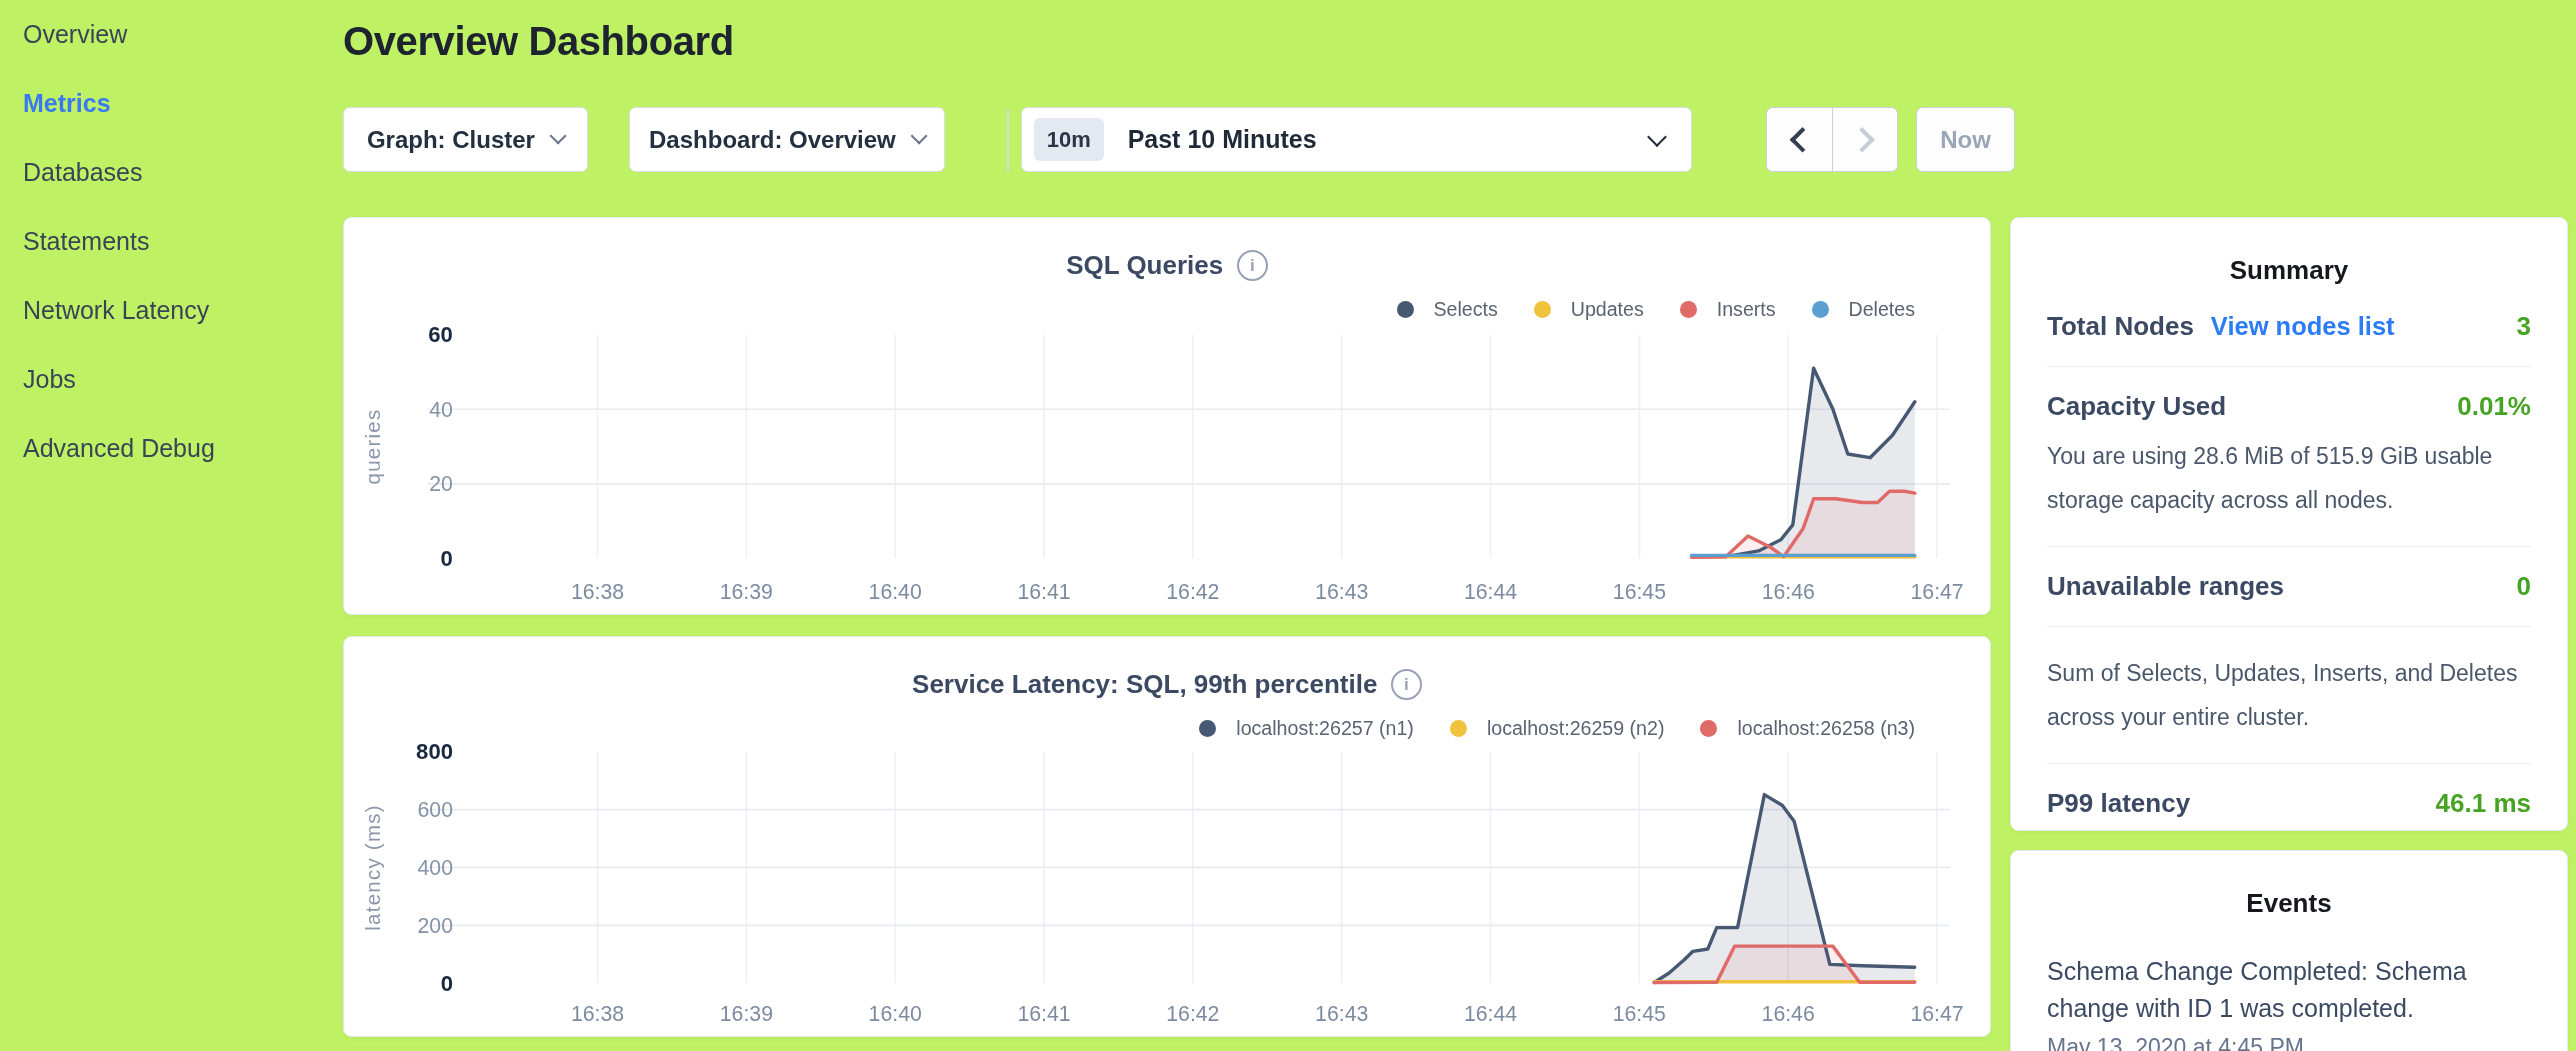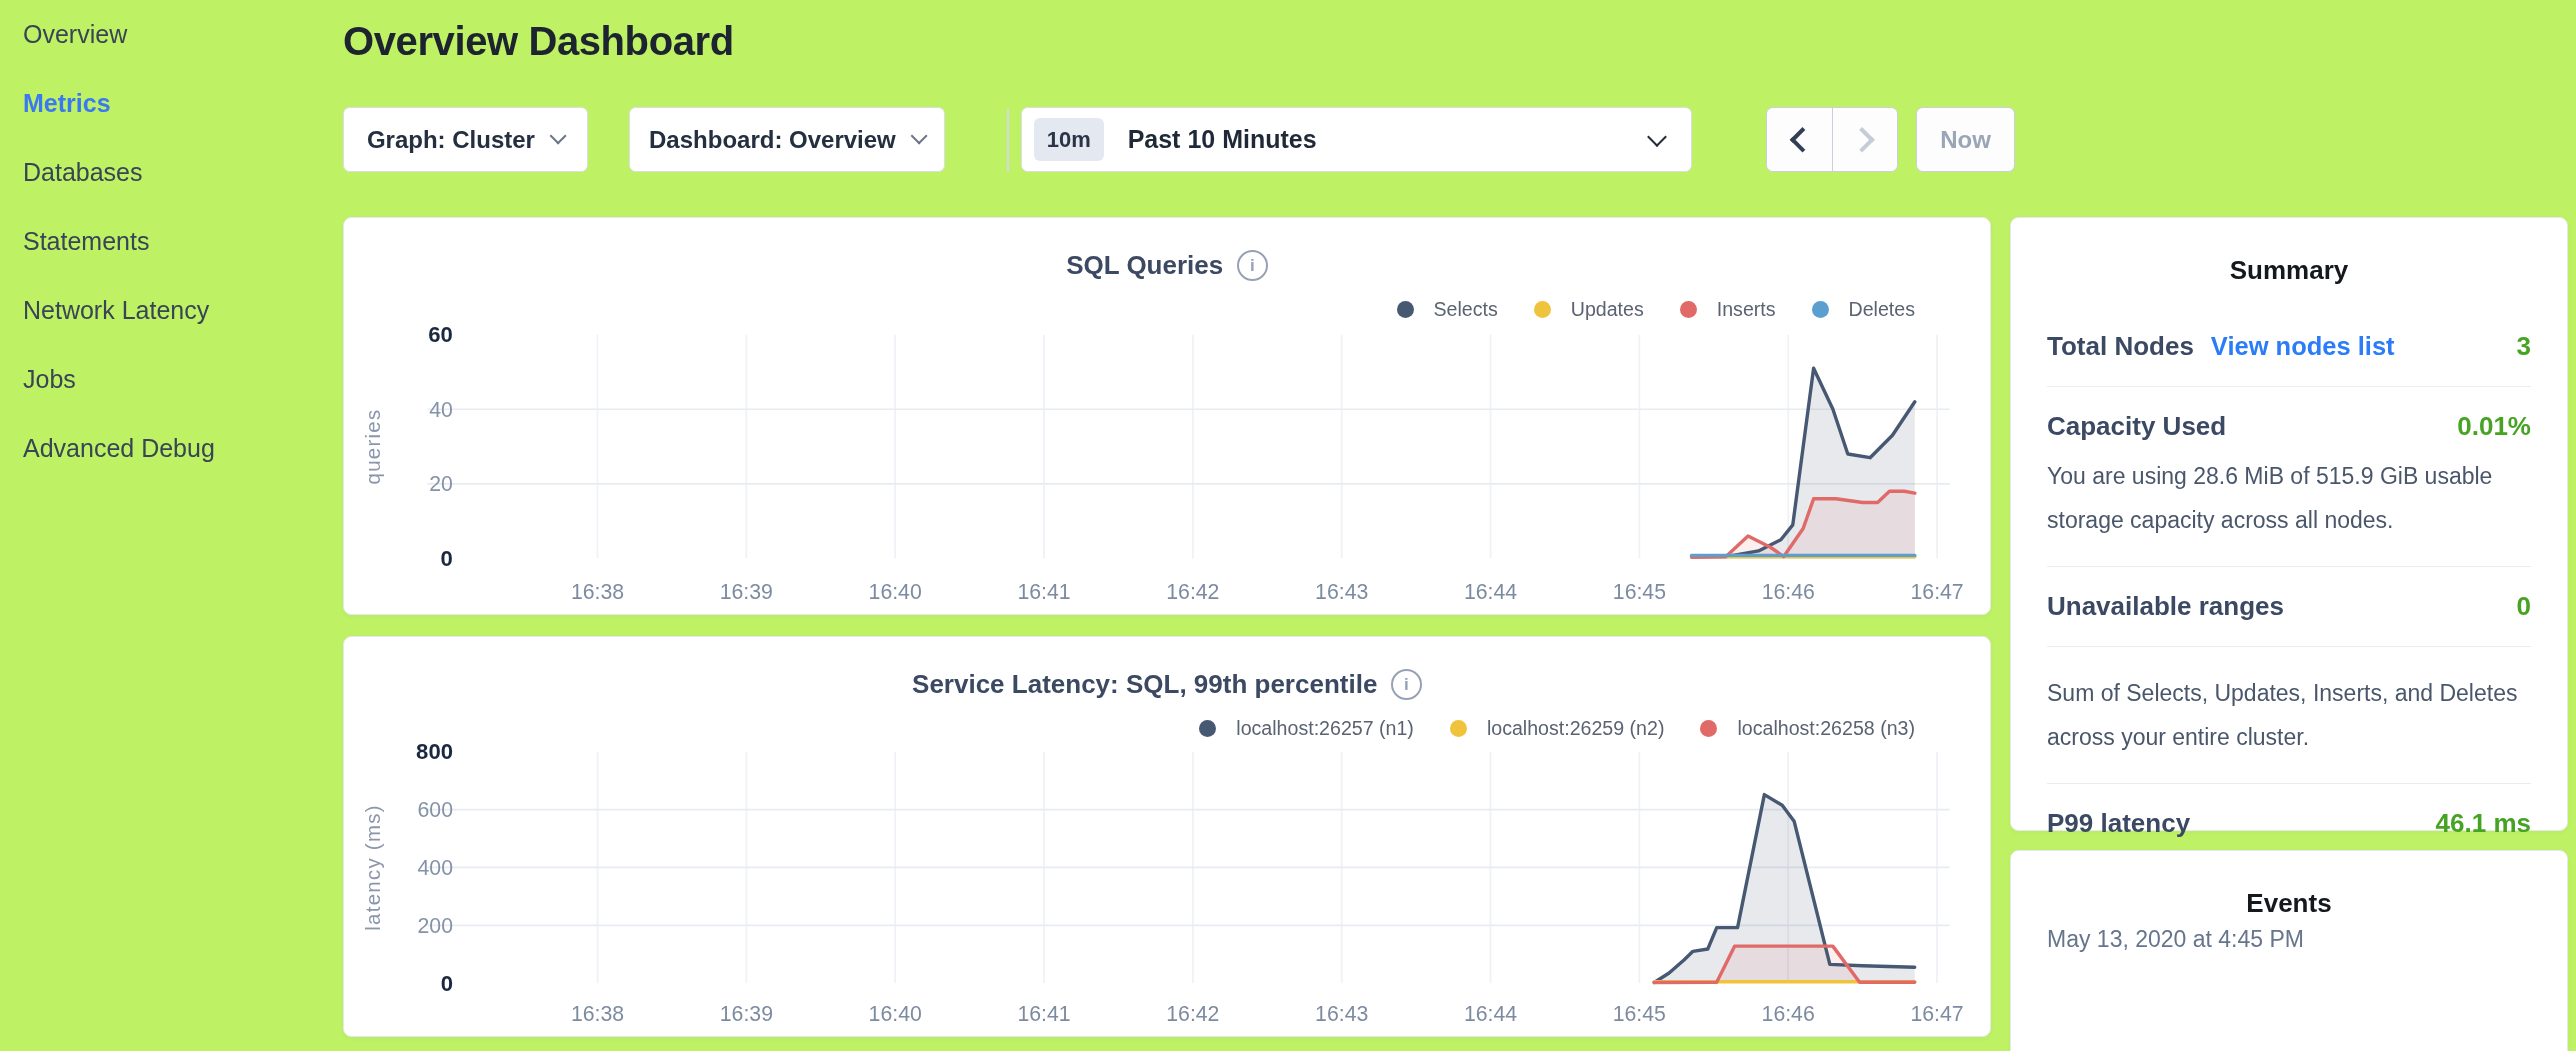--- a/index.html
+++ b/index.html
@@ -43,21 +43,21 @@
              font-size:17px;font-weight:700;display:flex;align-items:center;justify-content:center;cursor:pointer;}
   .legend{position:absolute;right:75px;top:80px;display:flex;gap:36px;align-items:center;}
   .legend-item{display:flex;align-items:center;gap:20px;font-size:19.6px;color:#5a6372;}
   .legend-dot{width:17px;height:17px;border-radius:50%;}
   .chart-svg{position:absolute;left:0;top:0;}
   svg text{font-family:"Liberation Sans",sans-serif;}
   
   .side-card{position:absolute;left:2010px;width:558px;background:#fff;border:1.7px solid #e5e9ef;border-radius:8.5px;
              box-sizing:border-box;padding:0 36px;box-shadow:0 1.7px 4.3px rgba(60,73,99,0.04);}
   .side-card-title{text-align:center;font-size:26px;font-weight:700;color:#15181d;margin-top:37px;}
-  .sum-rows{margin-top:45px;}
+  .sum-rows{margin-top:25px;}
   .sum-row-line{display:flex;justify-content:space-between;align-items:baseline;}
   .sum-label{font-size:26px;font-weight:700;color:#3c4963;}
   .sum-link{font-size:25.5px;font-weight:600;color:#2b7cf6;margin-left:17px;cursor:pointer;}
   .sum-value{font-size:26px;font-weight:700;color:#46a323;white-space:nowrap;}
   .sum-desc{font-size:23px;color:#4a576b;line-height:44px;margin-top:12px;}
   .sum-divider{border:none;border-top:1.7px solid #e9edf2;margin:24px 0;}
   .event-text{margin-top:34px;font-size:25px;line-height:37px;color:#3c4963;}
   .event-time{margin-top:6.8px;font-size:23px;color:#66748c;}
 </style>
 </head>
@@ -254,18 +254,19 @@
             <span><span class="sum-label">P99 latency</span></span>
             <span class="sum-value" style="color: rgb(70, 163, 35);">46.1 ms</span>
           </div>
         </div>
       </div>
   </aside>
 
   <aside class="side-card" style="top:850px;height:357px;">
     <div class="side-card-title">Events</div>
     <div id="events-list">
+        <div class="event-text">Schema Change Completed: Schema change with ID 1 was completed.</div>
         <div class="event-time">May 13, 2020 at 4:45 PM</div>
       </div>
   </aside>
 
 </div>
 
 
 </body></html>

